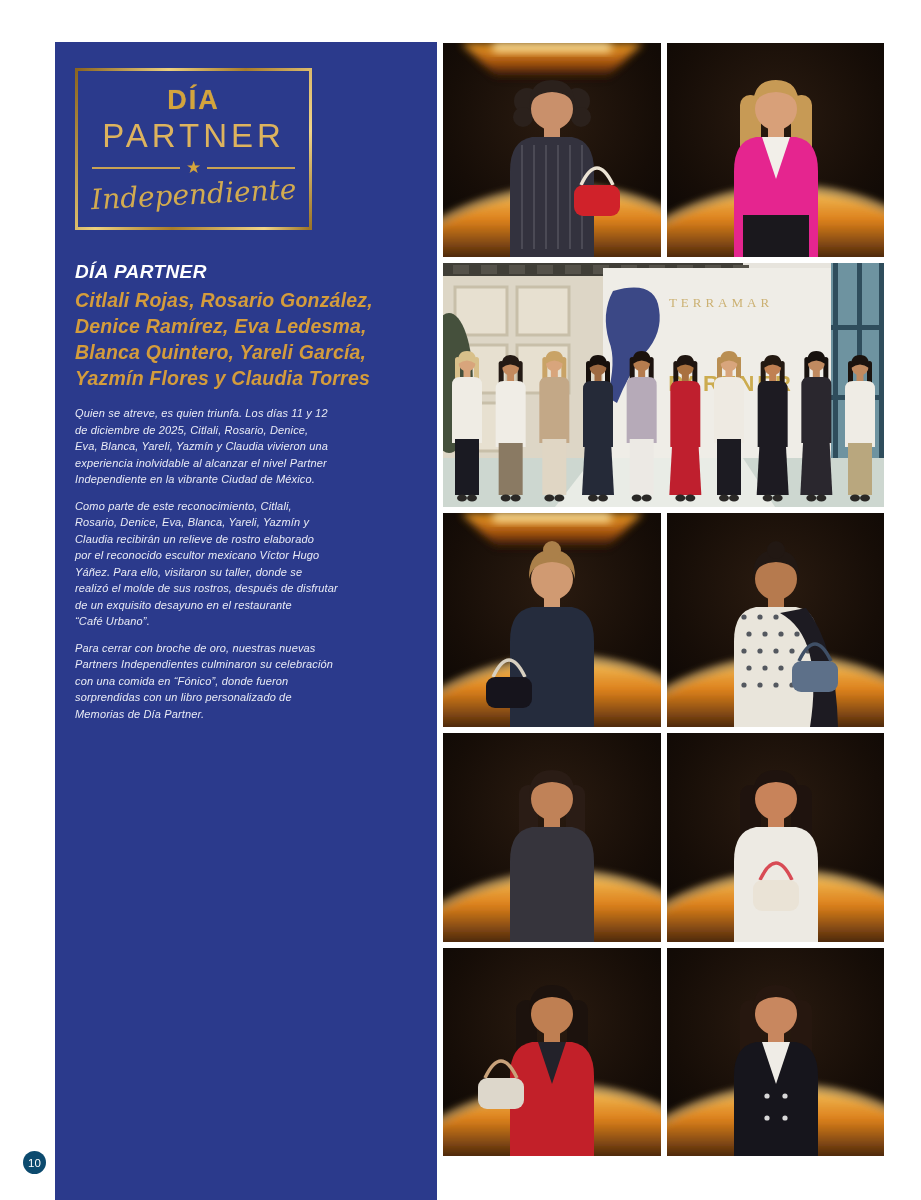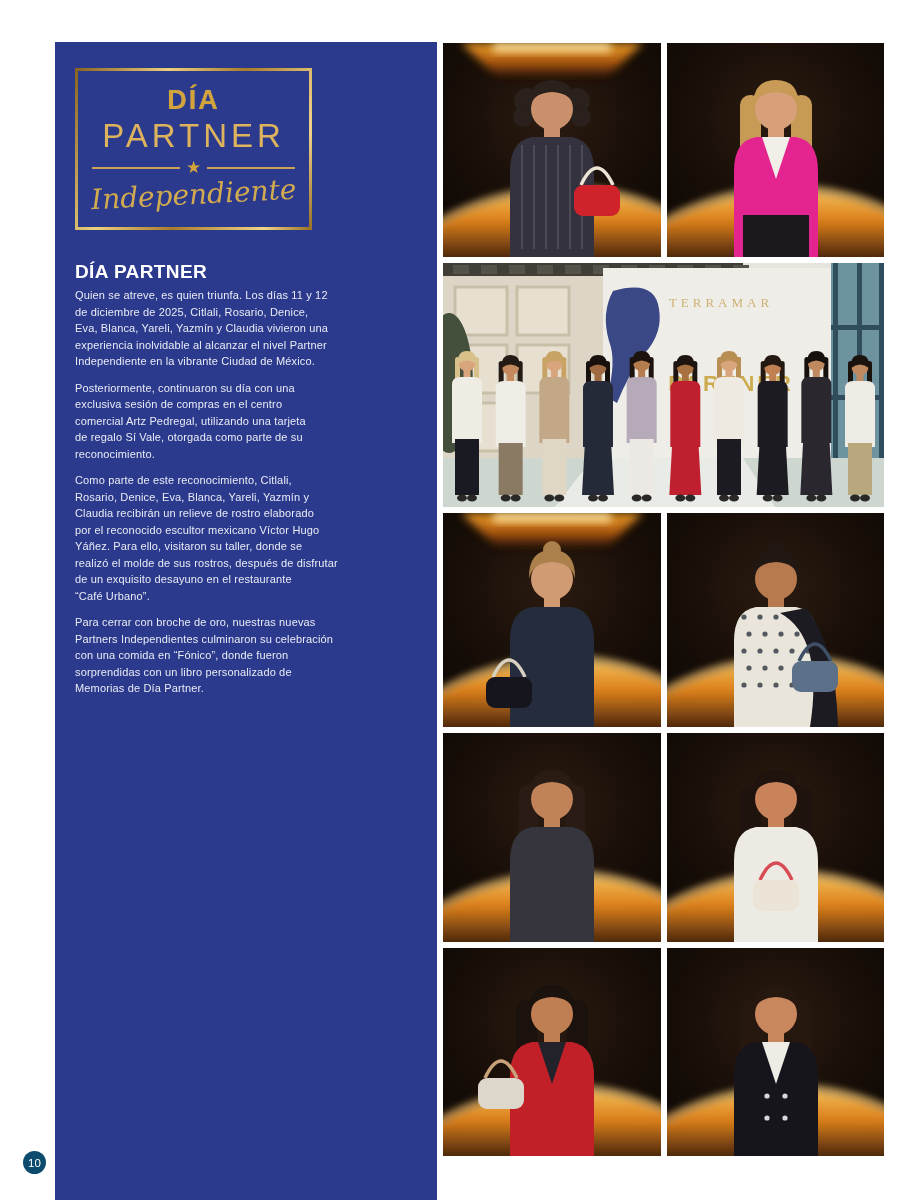--- a/index.html
+++ b/index.html
@@ -30,21 +30,21 @@
     display:flex;align-items:center;width:88%;margin-top:7px;
   }
   .logo-divider .line{flex:1;height:2px;background:#c9a254;}
   .logo-divider .star{color:#d4a43c;font-size:17px;line-height:1;padding:0 6px;}
   .logo-script{
     font-family:"DejaVu Serif",serif;font-style:italic;
     font-size:28px;color:#d2ab50;margin-top:4px;transform:rotate(-3deg);
     line-height:1.1;
   }
   
-  .content{position:absolute;left:20px;top:219px;width:347px;}
+  .content{position:absolute;left:20px;top:219px;width:347px;font-style:italic;}
   .article-title{
     margin:0 0 4px;font-size:19px;font-weight:bold;color:#ffffff;letter-spacing:.4px;
   }
   .article-names{
     margin:0 0 14px;font-size:19.5px;font-weight:bold;color:#d49c3c;
     line-height:26px;white-space:pre-line;letter-spacing:.2px;
   }
   .article-body p{
     margin:0 0 10px;font-size:11px;line-height:16.5px;color:#e9ebf5;
     white-space:pre-line;letter-spacing:.15px;
@@ -74,31 +74,30 @@
     <div class="logo-divider">
       <span class="line"></span>
       <span class="star">★</span>
       <span class="line"></span>
     </div>
     <div class="logo-script">Independiente</div>
   </div>
 
   <div class="content">
     <h1 class="article-title">DÍA PARTNER</h1>
+    <div class="article-names">Citlali Rojas, Rosario González,
+Denice Ramírez, Eva Ledesma,
+Blanca Quintero, Yareli García,
+Yazmín Flores y Claudia Torres</div>
     <div class="article-body">
       <p>Quien se atreve, es quien triunfa. Los días 11 y 12
 de diciembre de 2025, Citlali, Rosario, Denice,
 Eva, Blanca, Yareli, Yazmín y Claudia vivieron una
 experiencia inolvidable al alcanzar el nivel Partner
 Independiente en la vibrante Ciudad de México.</p>
-      <p>Posteriormente, continuaron su día con una
-exclusiva sesión de compras en el centro
-comercial Artz Pedregal, utilizando una tarjeta
-de regalo Sí Vale, otorgada como parte de su
-reconocimiento.</p>
       <p>Como parte de este reconocimiento, Citlali,
 Rosario, Denice, Eva, Blanca, Yareli, Yazmín y
 Claudia recibirán un relieve de rostro elaborado
 por el reconocido escultor mexicano Víctor Hugo
 Yáñez. Para ello, visitaron su taller, donde se
 realizó el molde de sus rostros, después de disfrutar
 de un exquisito desayuno en el restaurante
 “Café Urbano”.</p>
       <p>Para cerrar con broche de oro, nuestras nuevas
 Partners Independientes culminaron su celebración

